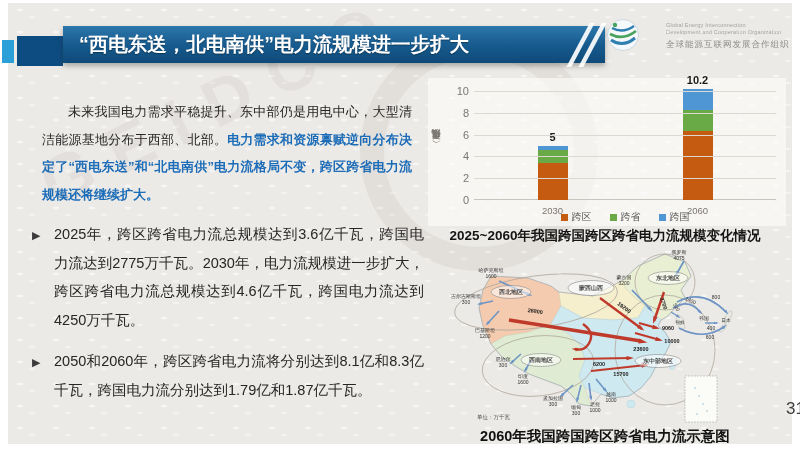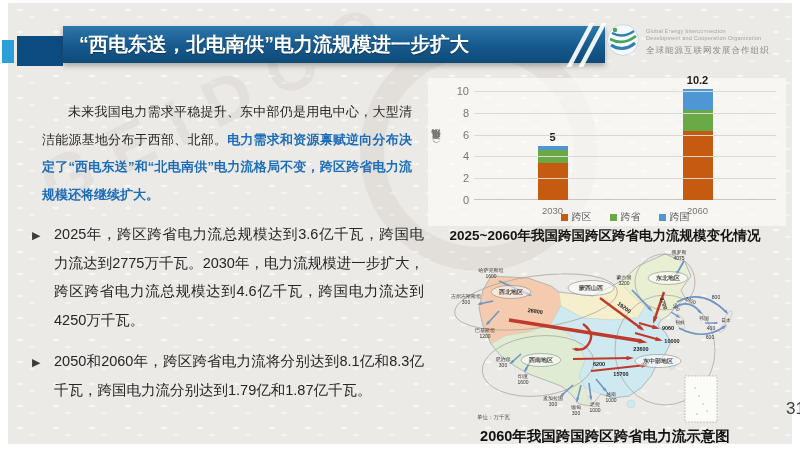--- a/index.html
+++ b/index.html
@@ -11,21 +11,21 @@
   
   .sq-light{position:absolute;left:-6px;top:37px;width:12px;height:23px;background:#2b9fd8;}
   .sq-dark{position:absolute;left:9px;top:33px;width:46px;height:30px;background:#0d4c80;}
   .banner{position:absolute;left:55px;top:23px;width:542px;height:37px;
     background:linear-gradient(180deg,#2c77ab 0%,#16598c 55%,#0e4a78 100%);
     box-shadow:0 3px 5px rgba(50,50,50,.35);}
   .banner .t{position:absolute;left:16px;top:0;line-height:37px;font-size:19.5px;font-weight:bold;
     color:#ffffff;white-space:nowrap;text-shadow:0 1px 1px rgba(0,0,0,.35);}
   .banner .slash{position:absolute;top:-3px;height:44px;width:5px;background:rgba(255,255,255,.92);transform:skewX(-28deg);}
   .slash1{right:10px;} .slash2{right:22px;}
-  .logo{position:absolute;left:598px;top:10px;width:186px;height:44px;display:flex;align-items:flex-end;}
+  .logo{position:absolute;left:598px;top:10px;width:186px;height:44px;display:flex;align-items:center;gap:20px;}
   .logo-text{margin-left:6px;padding-top:3px;}
   .logo-en{font-size:5.5px;line-height:7px;color:#a3a3a3;letter-spacing:.2px;}
   .logo-cn{font-size:8.5px;color:#8a8a8a;margin-top:3px;letter-spacing:1px;}
   
   .wm-text{position:absolute;left:20px;top:150px;font-size:66px;font-weight:bold;letter-spacing:22px;
     color:rgba(110,105,100,0.08);transform:rotate(-26deg);transform-origin:left top;pointer-events:none;}
   .wm-circle{position:absolute;left:352px;top:30px;width:190px;height:190px;border-radius:50%;
     border:24px solid rgba(160,152,145,0.13);pointer-events:none;}
   
   .bodytext{position:absolute;left:22px;top:83px;width:394px;color:#262626;}

